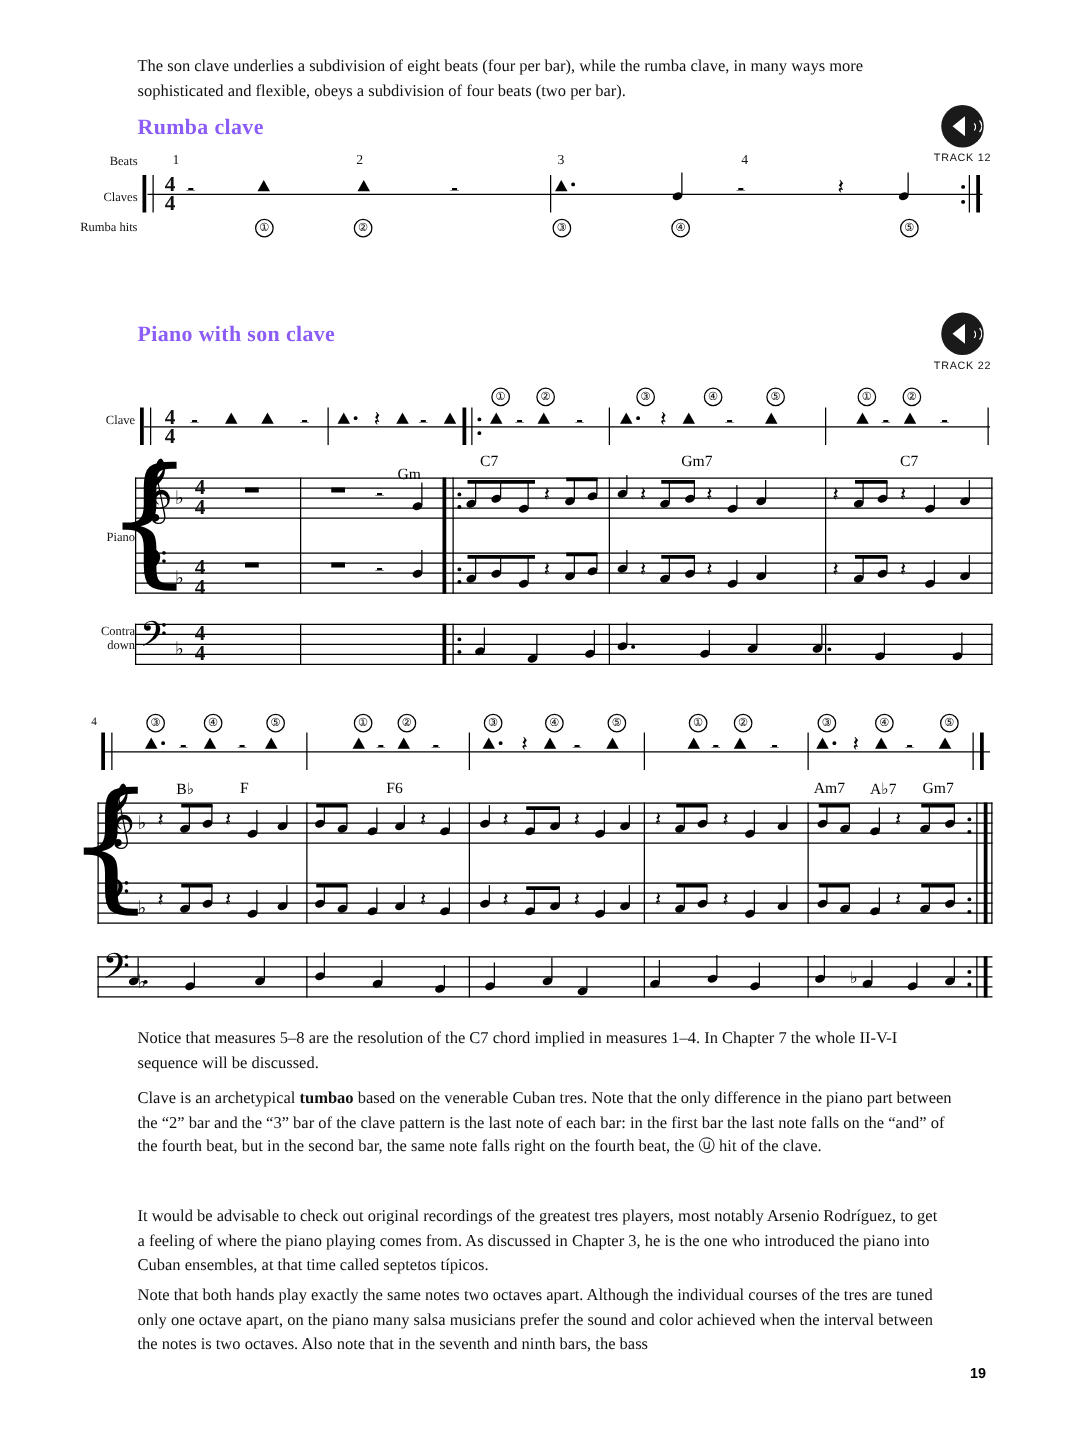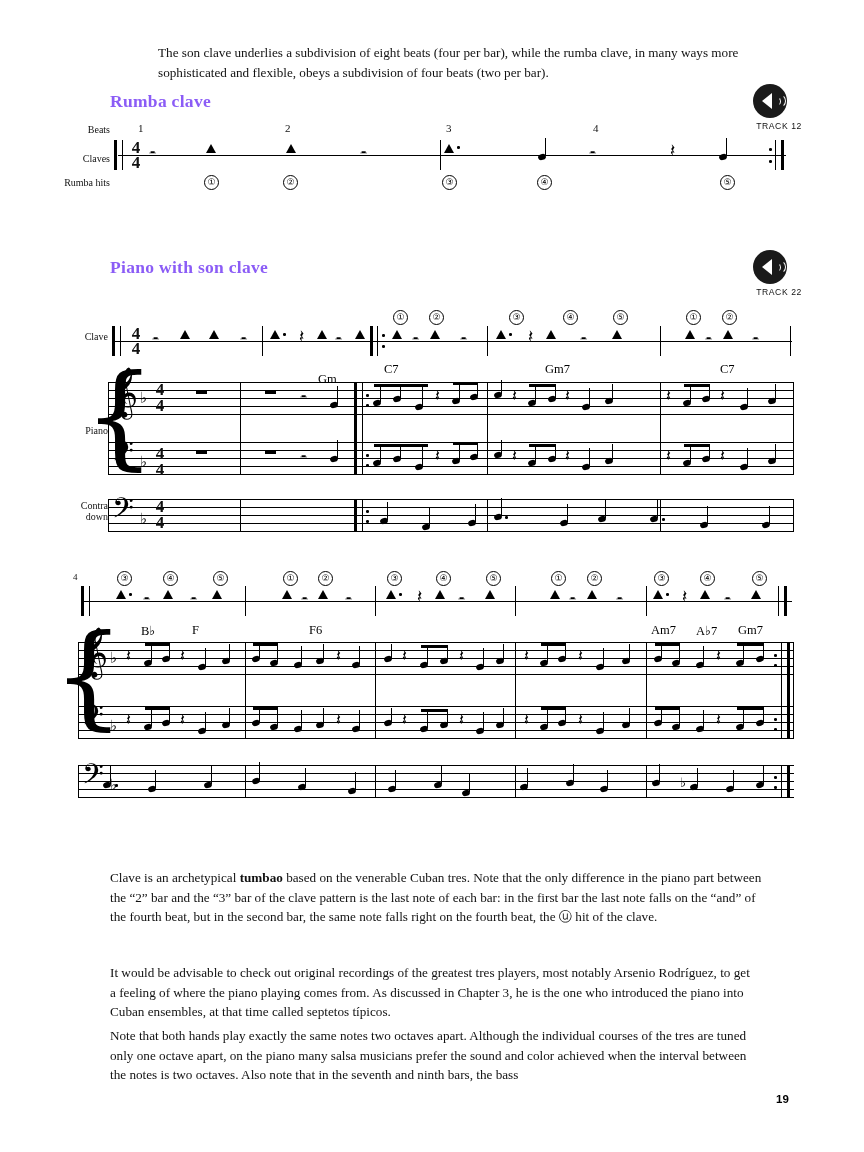--- a/index.html
+++ b/index.html
@@ -36,21 +36,21 @@
     font-weight: bold;
     font-size: 17.5px;
     letter-spacing: 0.3px;
     color: #8b5cf6;
   }
 
   
   .track {
     position: absolute;
     width: 64px;
-    text-align: right;
+    text-align: center;
   }
   .track .disc {
     width: 34px; height: 34px;
     margin: 0 auto;
     border-radius: 50%;
     background: #1a1a1a;
     position: relative;
   }
   .track .disc .spk {
     position: absolute;
@@ -170,21 +170,21 @@
     font-size: 9px;
     color: #111;
   }
   .flat { position:absolute; font-family:"DejaVu Sans", sans-serif; font-size: 15px; color:#000; line-height:1; }
 </style>
 </head>
 <body>
 
 <div class="page">
 
-  <div class="para" style="left:110px; top:43px; width:632px;margin-left:48px;">The son clave underlies a subdivision of eight beats (four per bar), while the rumba clave, in many ways more sophisticated and flexible, obeys a subdivision of four beats (two per bar).</div>
+  <div class="para" style="left:110px; top:43px; width:632px;">The son clave underlies a subdivision of eight beats (four per bar), while the rumba clave, in many ways more sophisticated and flexible, obeys a subdivision of four beats (two per bar).</div>
 
   <div class="heading" style="left:110px; top:91px;">Rumba clave</div>
 
   <div class="track" style="left:738px; top:84px;">
     <div class="disc">
       <span class="spk"></span>
         <span class="wave1"></span>
         <span class="wave2"></span>
     </div>
     <div class="lbl">TRACK 12</div>
@@ -738,20 +738,21 @@
   <div class="notehead" style="left:652px; top:780px;"></div>
   <div class="stem" style="left:659px; top:764px; height:18px;"></div>
   <div class="notehead" style="left:690px; top:784px;"></div>
   <div class="stem" style="left:697px; top:768px; height:18px;"></div>
   <div class="flat" style="left:680px; top:776px; font-size:13px;">♭</div>
   <div class="notehead" style="left:726px; top:786px;"></div>
   <div class="stem" style="left:733px; top:770px; height:18px;"></div>
   <div class="notehead" style="left:756px; top:782px;"></div>
   <div class="stem" style="left:763px; top:766px; height:18px;"></div>
 
+  <div class="para" style="left:110px; top:820px; width:636px;">Notice that measures 5–8 are the resolution of the C7 chord implied in measures 1–4. In Chapter 7 the whole II-V-I sequence will be discussed.</div>
 
   <div class="para" style="left:110px; top:868px; width:652px;">
     <span>Clave is an archetypical </span><b>tumbao</b><span> based on the venerable Cuban tres. Note that the only difference in the piano part between the “2” bar and the “3” bar of the clave pattern is the last note of each bar: in the first bar the last note falls on the “and” of the fourth beat, but in the second bar, the same note falls right on the fourth beat, the ⓤ hit of the clave.</span>
   </div>
 
   <div class="para" style="left:110px; top:963px; width:648px;">It would be advisable to check out original recordings of the greatest tres players, most notably Arsenio Rodríguez, to get a feeling of where the piano playing comes from. As discussed in Chapter 3, he is the one who introduced the piano into Cuban ensembles, at that time called septetos típicos.</div>
 
   <div class="para" style="left:110px; top:1026px; width:652px;">Note that both hands play exactly the same notes two octaves apart. Although the individual courses of the tres are tuned only one octave apart, on the piano many salsa musicians prefer the sound and color achieved when the interval between the notes is two octaves. Also note that in the seventh and ninth bars, the bass</div>
 
   <div class="pagenum" style="left:776px; top:1093px;">19</div>

